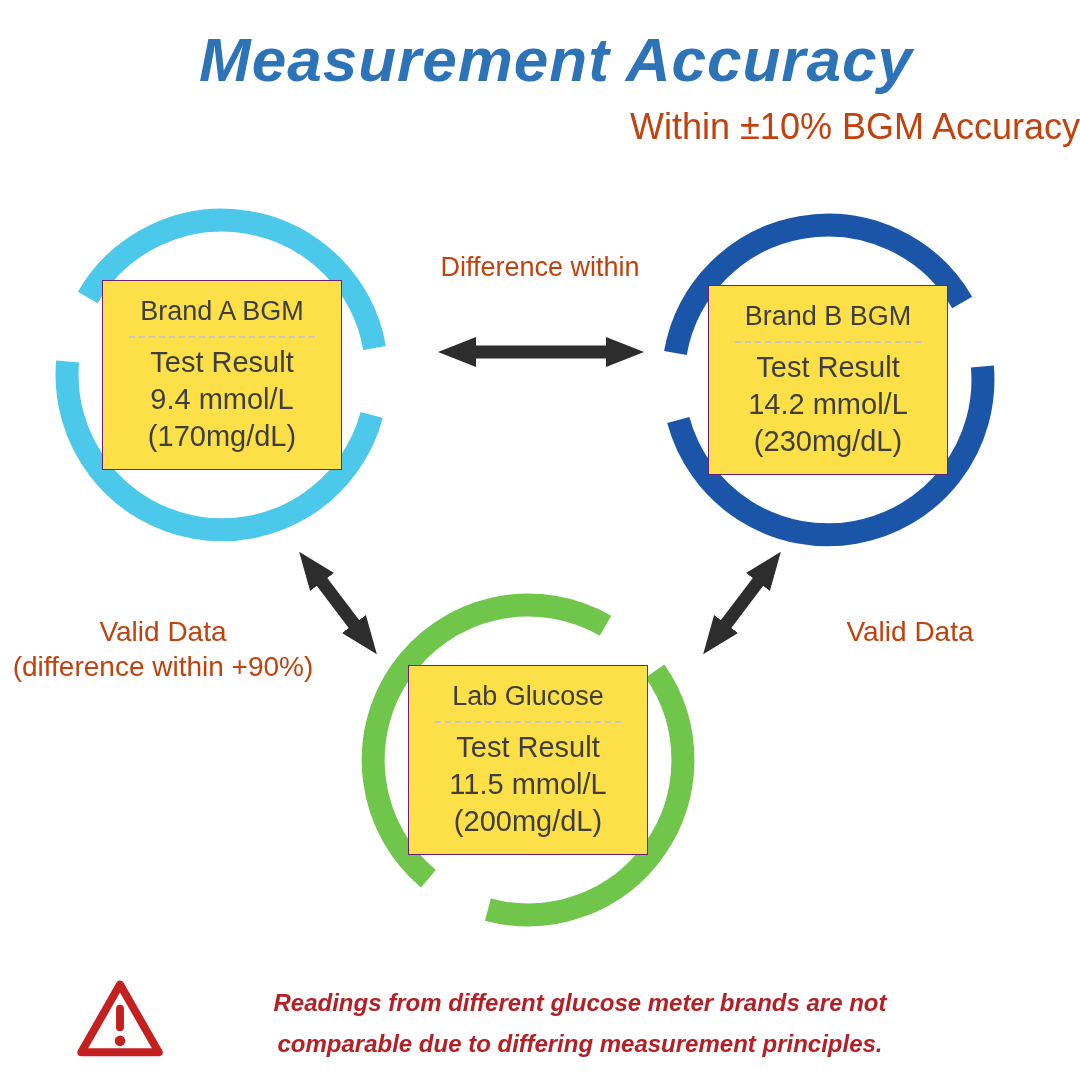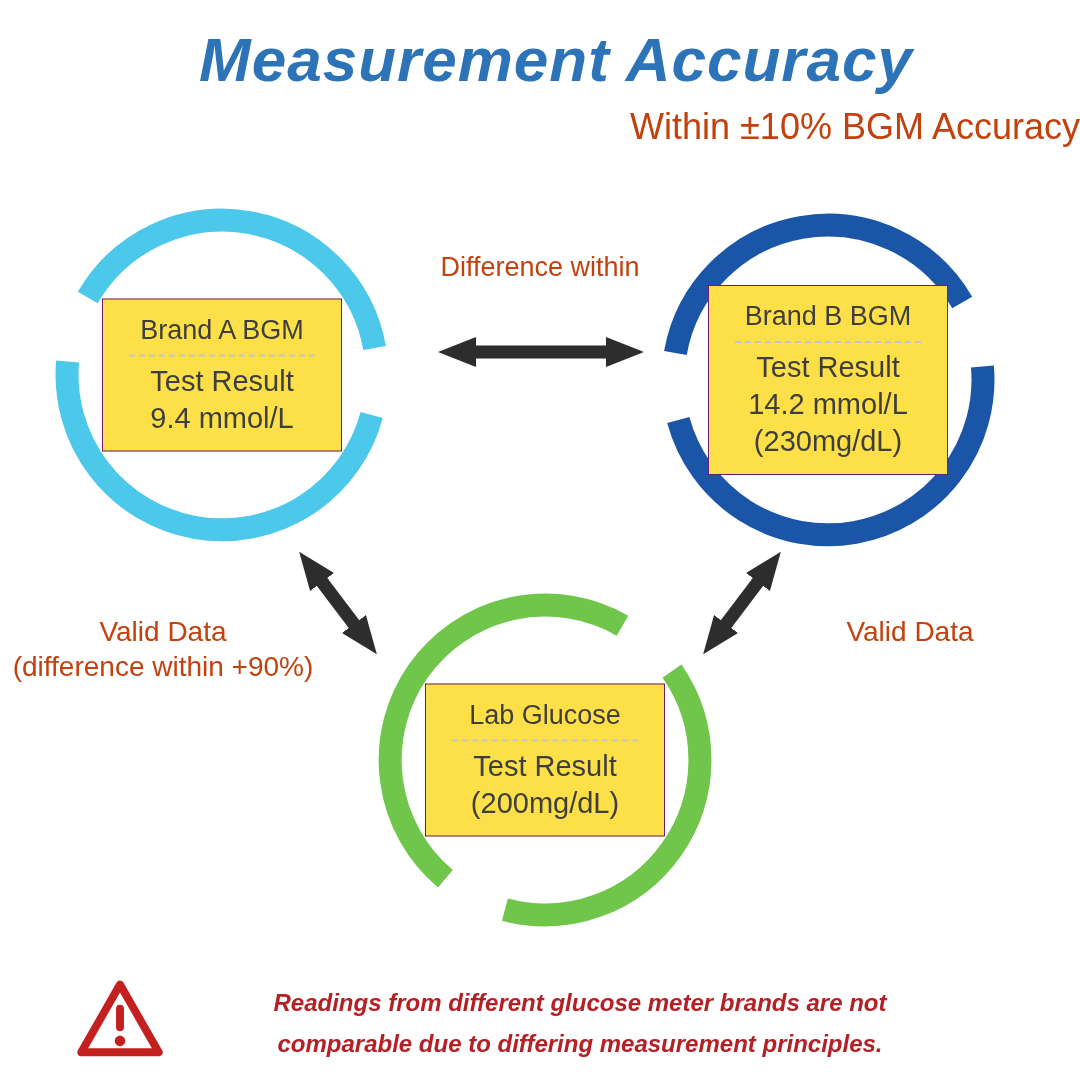--- a/index.html
+++ b/index.html
@@ -55,46 +55,48 @@
 <div class="node" style="left:42px;top:195px;">
   <svg class="ring" viewBox="0 0 360 360">
     <path class="arc" d="M 45.8 102.5 A 155 155 0 0 1 332.6 153.1" stroke="#4cc8ea"></path>
     <path class="arc" d="M 329.7 220.1 A 155 155 0 0 1 25.6 166.5" stroke="#4cc8ea"></path>
   </svg>
   <div class="card">
     <div class="card-title">Brand A BGM</div>
     <div class="card-divider"></div>
     <div class="card-line">Test Result</div>
     <div class="card-line">9.4 mmol/L</div>
+    <div class="card-line">(170mg/dL)</div>
   </div>
 </div>
 
 <div class="node" style="left:648px;top:200px;">
   <svg class="ring ring-b" viewBox="0 0 360 360">
     <path class="arc" d="M 45.8 102.5 A 155 155 0 0 1 332.6 153.1" stroke="#1a55a8"></path>
     <path class="arc" d="M 329.7 220.1 A 155 155 0 0 1 25.6 166.5" stroke="#1a55a8"></path>
   </svg>
   <div class="card">
     <div class="card-title">Brand B BGM</div>
     <div class="card-divider"></div>
     <div class="card-line">Test Result</div>
     <div class="card-line">14.2 mmol/L</div>
     <div class="card-line">(230mg/dL)</div>
   </div>
 </div>
 
-<div class="node" style="left:365px;top:580px;">
+<div class="node" style="left:348px;top:580px;">
   <svg class="ring ring-lab" viewBox="0 0 360 360">
     <path class="arc" d="M 45.8 102.5 A 155 155 0 0 1 332.6 153.1" stroke="#6fc64a"></path>
     <path class="arc" d="M 329.7 220.1 A 155 155 0 0 1 25.6 166.5" stroke="#6fc64a"></path>
   </svg>
   <div class="card">
     <div class="card-title">Lab Glucose</div>
     <div class="card-divider"></div>
     <div class="card-line">Test Result</div>
+    <div class="card-line">11.5 mmol/L</div>
     <div class="card-line">(200mg/dL)</div>
   </div>
 </div>
 
 <div class="rel-label rel-top">
   <div>Difference within</div>
 </div>
 <div class="rel-label rel-left">
   <div>Valid Data</div>
   <div>(difference within +90%)</div>

